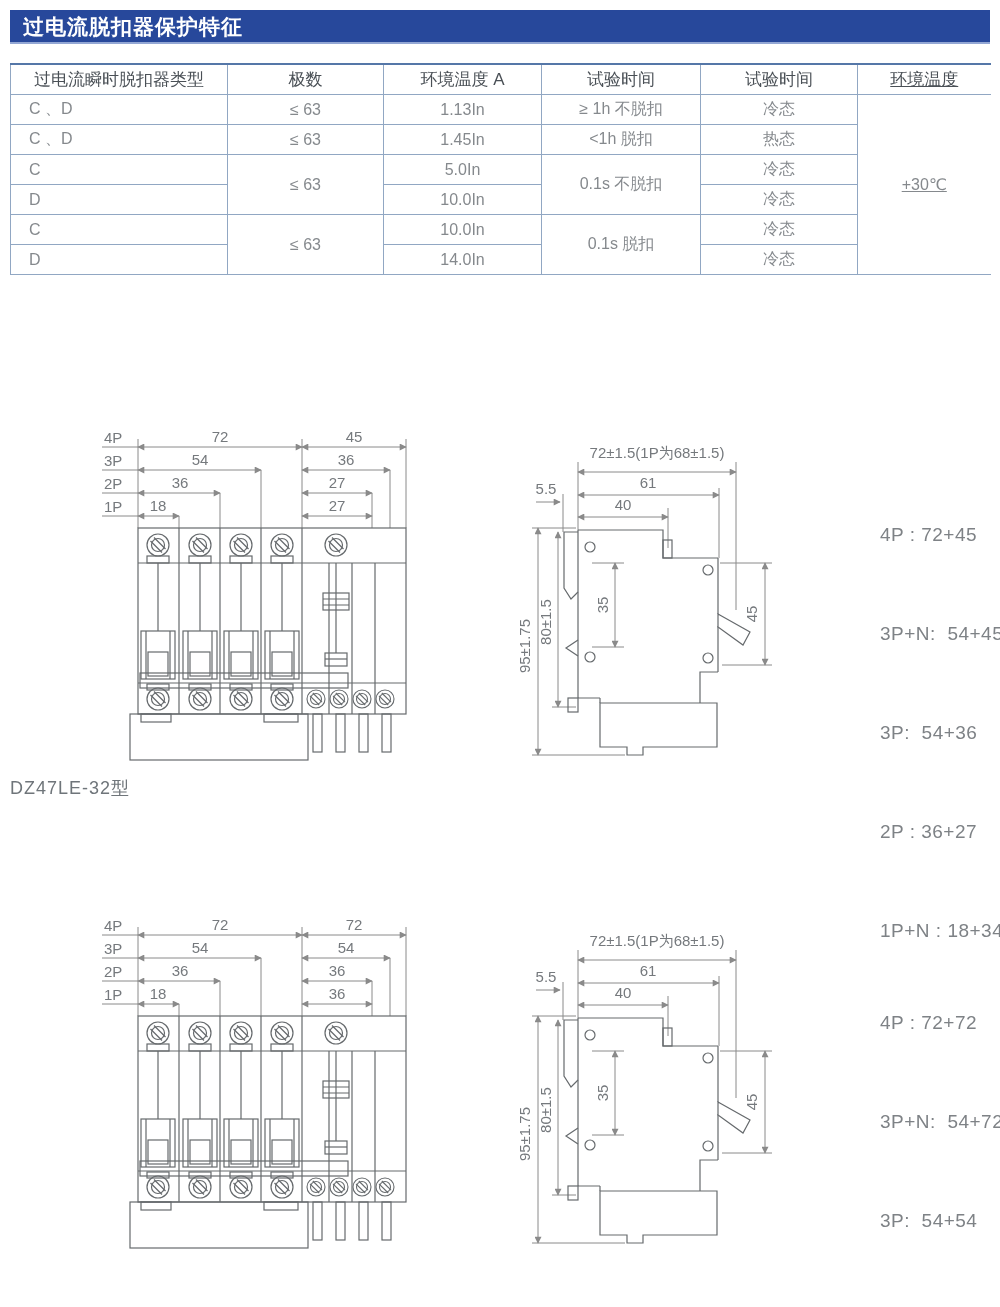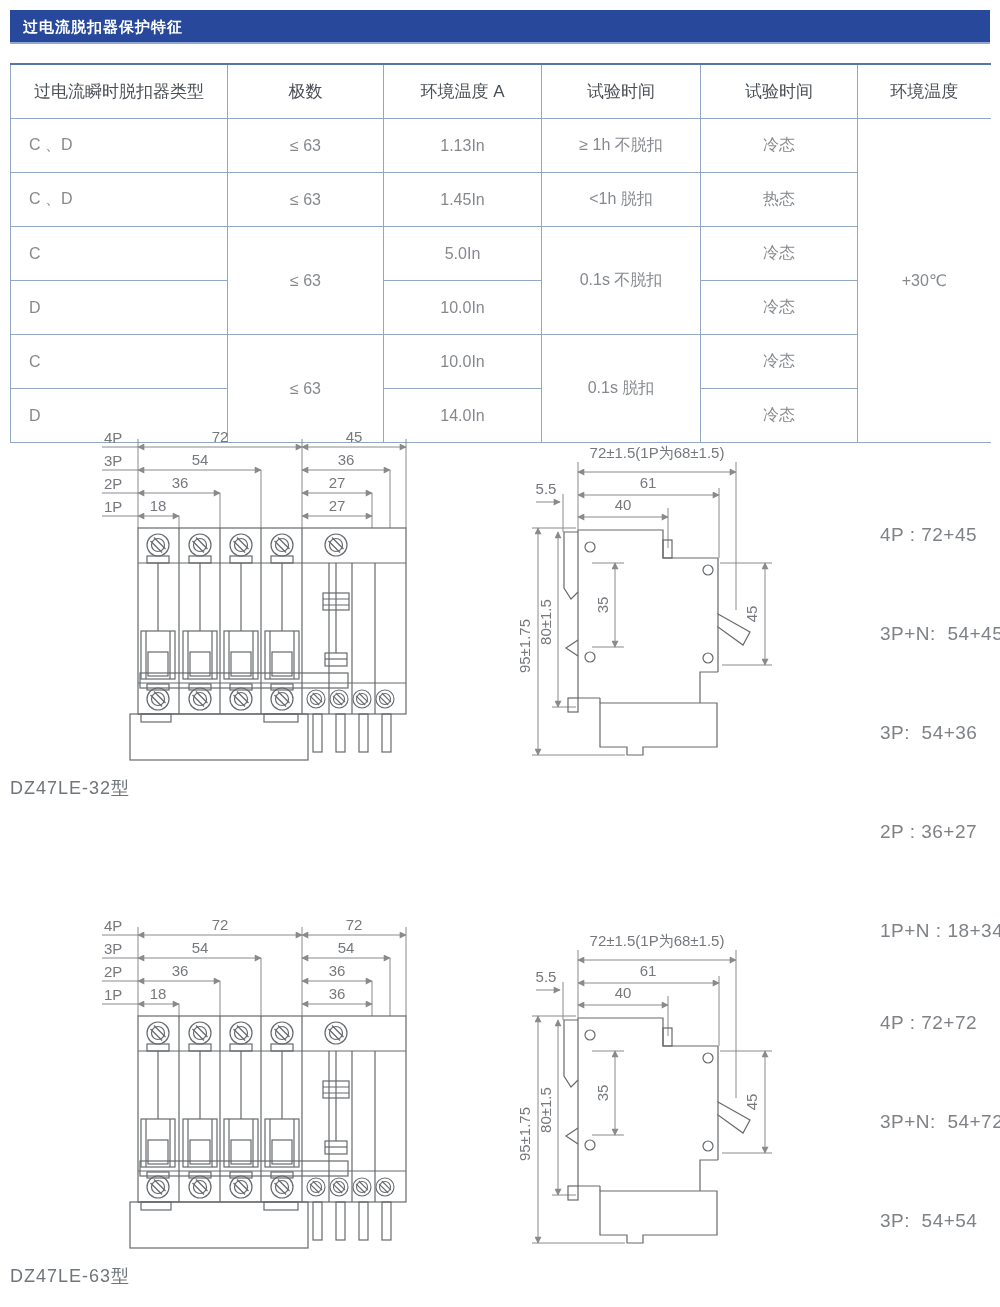--- a/index.html
+++ b/index.html
@@ -1,27 +1,27 @@
 <!DOCTYPE html>
 <html><head>
 <meta charset="utf-8">
 <style>
   html,body{margin:0;padding:0;background:#fff;}
   .page{position:relative;width:1000px;height:1307px;background:#ffffff;overflow:hidden;
         font-family:"Liberation Sans","DejaVu Sans",sans-serif;}
   .bar{position:absolute;left:10px;width:980px;height:34px;background:#27489b;
-       border-bottom:2px solid #93a7d4;color:#ffffff;font-size:15px;font-weight:bold;
+       border-bottom:2px solid #93a7d4;color:#ffffff;font-size:21px;font-weight:bold;
        line-height:34px;padding-left:13px;box-sizing:border-box;letter-spacing:1px;}
   .spec-table{position:absolute;left:10px;top:63px;width:980px;border-collapse:collapse;
        table-layout:fixed;border-top:2px solid #5577a8;border-bottom:1px solid #91a7c3;}
-  .spec-table th,.spec-table td{border:1px solid #91a7c3;height:29px;padding:12px;
+  .spec-table th,.spec-table td{border:1px solid #91a7c3;height:29px;padding:0;
        font-weight:normal;text-align:center;white-space:nowrap;overflow:hidden;}
   .spec-table th{font-size:17px;color:#4a5056;}
   .spec-table td{font-size:16px;color:#85898d;}
-  .spec-table th:last-child,.spec-table td.lastcol{border-right:none;}
+  .spec-table th:last-child,.spec-table td.lastcol{border-right:none;text-decoration:underline;}
   .spec-table td.c1{text-align:left;padding-left:18px;}
   .drawsvg{position:absolute;}
   .drawsvg text{font-family:"Liberation Sans","DejaVu Sans",sans-serif;fill:#75797d;font-size:15px;}
   .dimline{stroke:#8a8a8a;stroke-width:1;fill:none;}
   .bodyline{stroke:#666a6d;stroke-width:1.2;fill:none;}
   .specs{position:absolute;left:880px;width:150px;font-size:19px;color:#7e8286;
          line-height:33px;letter-spacing:0.5px;white-space:pre;}
   .caption{position:absolute;left:10px;width:980px;text-align:left;
            font-size:18px;color:#6f757a;letter-spacing:1px;}
 </style>
@@ -284,15 +284,14 @@
   </svg>
 
   <div class="specs" style="top:940px">
     <div>4P : 72+72</div>
     <div>3P+N:  54+72</div>
     <div>3P:  54+54</div>
     <div>2P : 36+3 6</div>
     
   </div>
 
-  <div class="caption" style="top:1264px">DZ47LE-63型</div>
 
 </div>
 
 </body></html>

